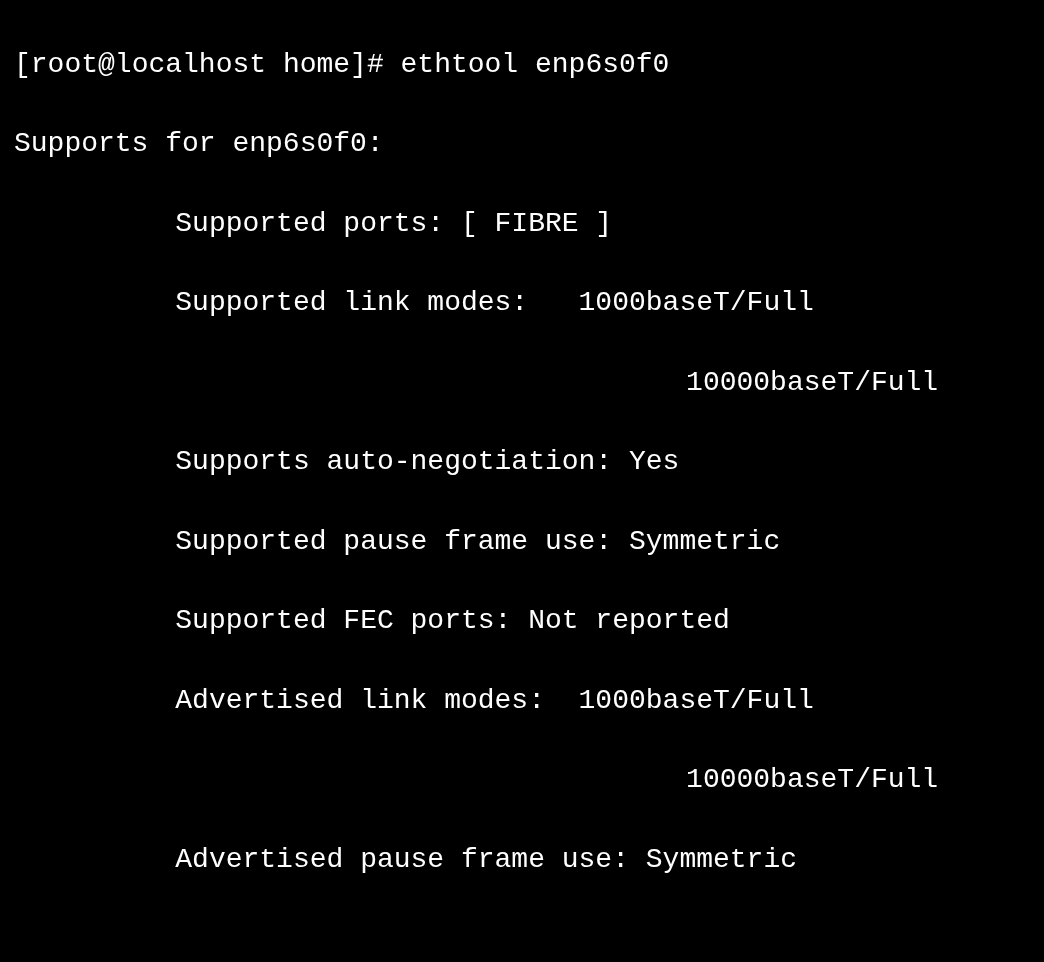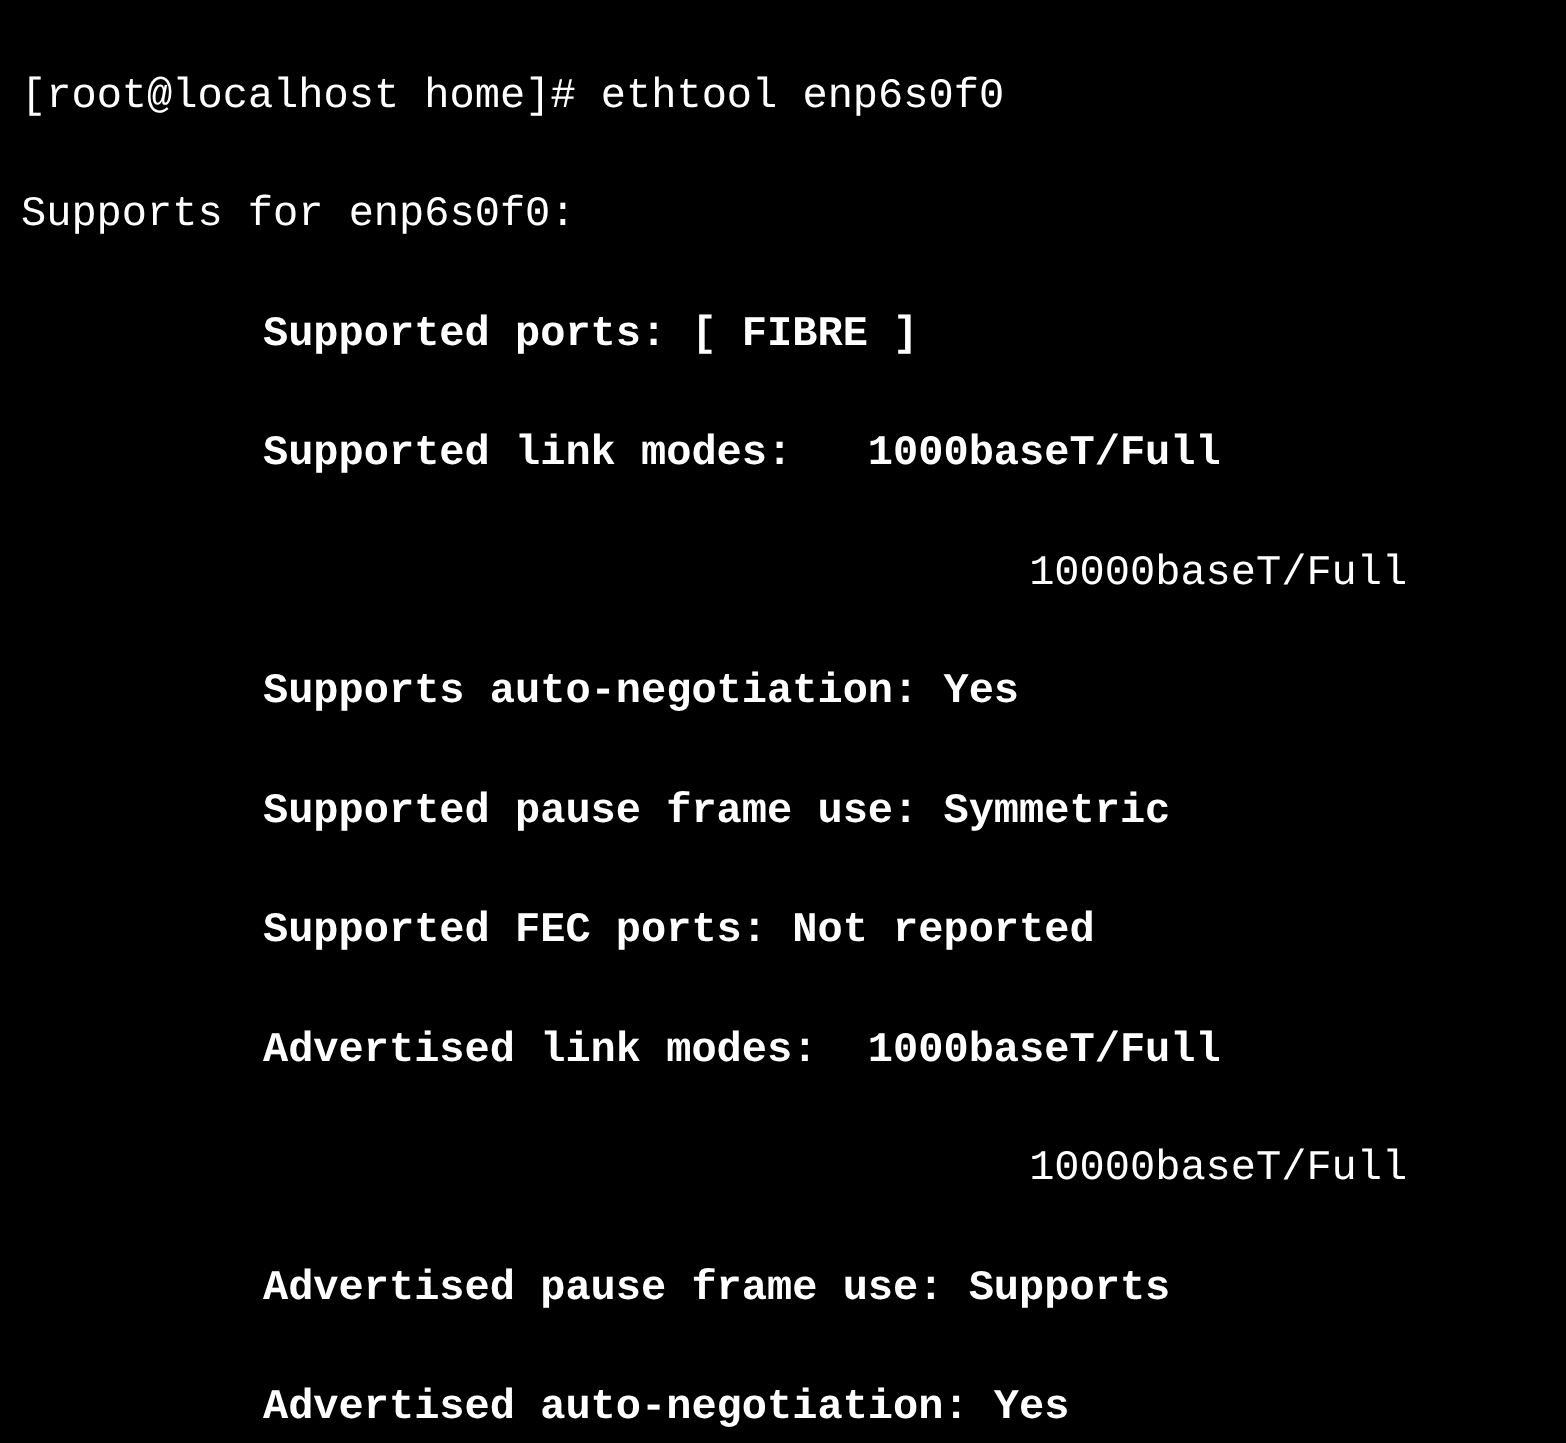--- a/index.html
+++ b/index.html
@@ -19,39 +19,37 @@
     }
     .terminal {
       padding: 5px 14px;
       white-space: pre;
     }
     .line {
       display: block;
     }
     .indent1 {
       padding-left: 9.6ch;
-      font-weight: bold;
     }
   </style>
 </head>
 <body>
 
 <div class="terminal">
 <span class="line">[<span>root</span>@<span>localhost</span> <span>home</span>]<span>#</span> <span>ethtool enp6s0f0</span></span>
 <span class="line">Supports for enp6s0f0:</span>
 <span class="line indent1">Supported ports: [ FIBRE ]</span>
 <span class="line indent1"><span>Supported link modes:   </span><span>1000baseT/Full</span></span>
 <span class="line">                                        <span>10000baseT/Full</span></span>
 <span class="line indent1">Supports auto-negotiation: Yes</span>
 <span class="line indent1">Supported pause frame use: Symmetric</span>
 <span class="line indent1">Supported FEC ports: Not reported</span>
 <span class="line indent1"><span>Advertised link modes:  </span><span>1000baseT/Full</span></span>
 <span class="line">                                        <span>10000baseT/Full</span></span>
-<span class="line indent1">Advertised pause frame use: Supports</span>
-<span class="line indent1">Advertised auto-negotiation: Yes</span>
+<span class="line indent1">Advertised pause frame use: Symmetric</span>
 
 
 
 
 
 
 
 
 
 

